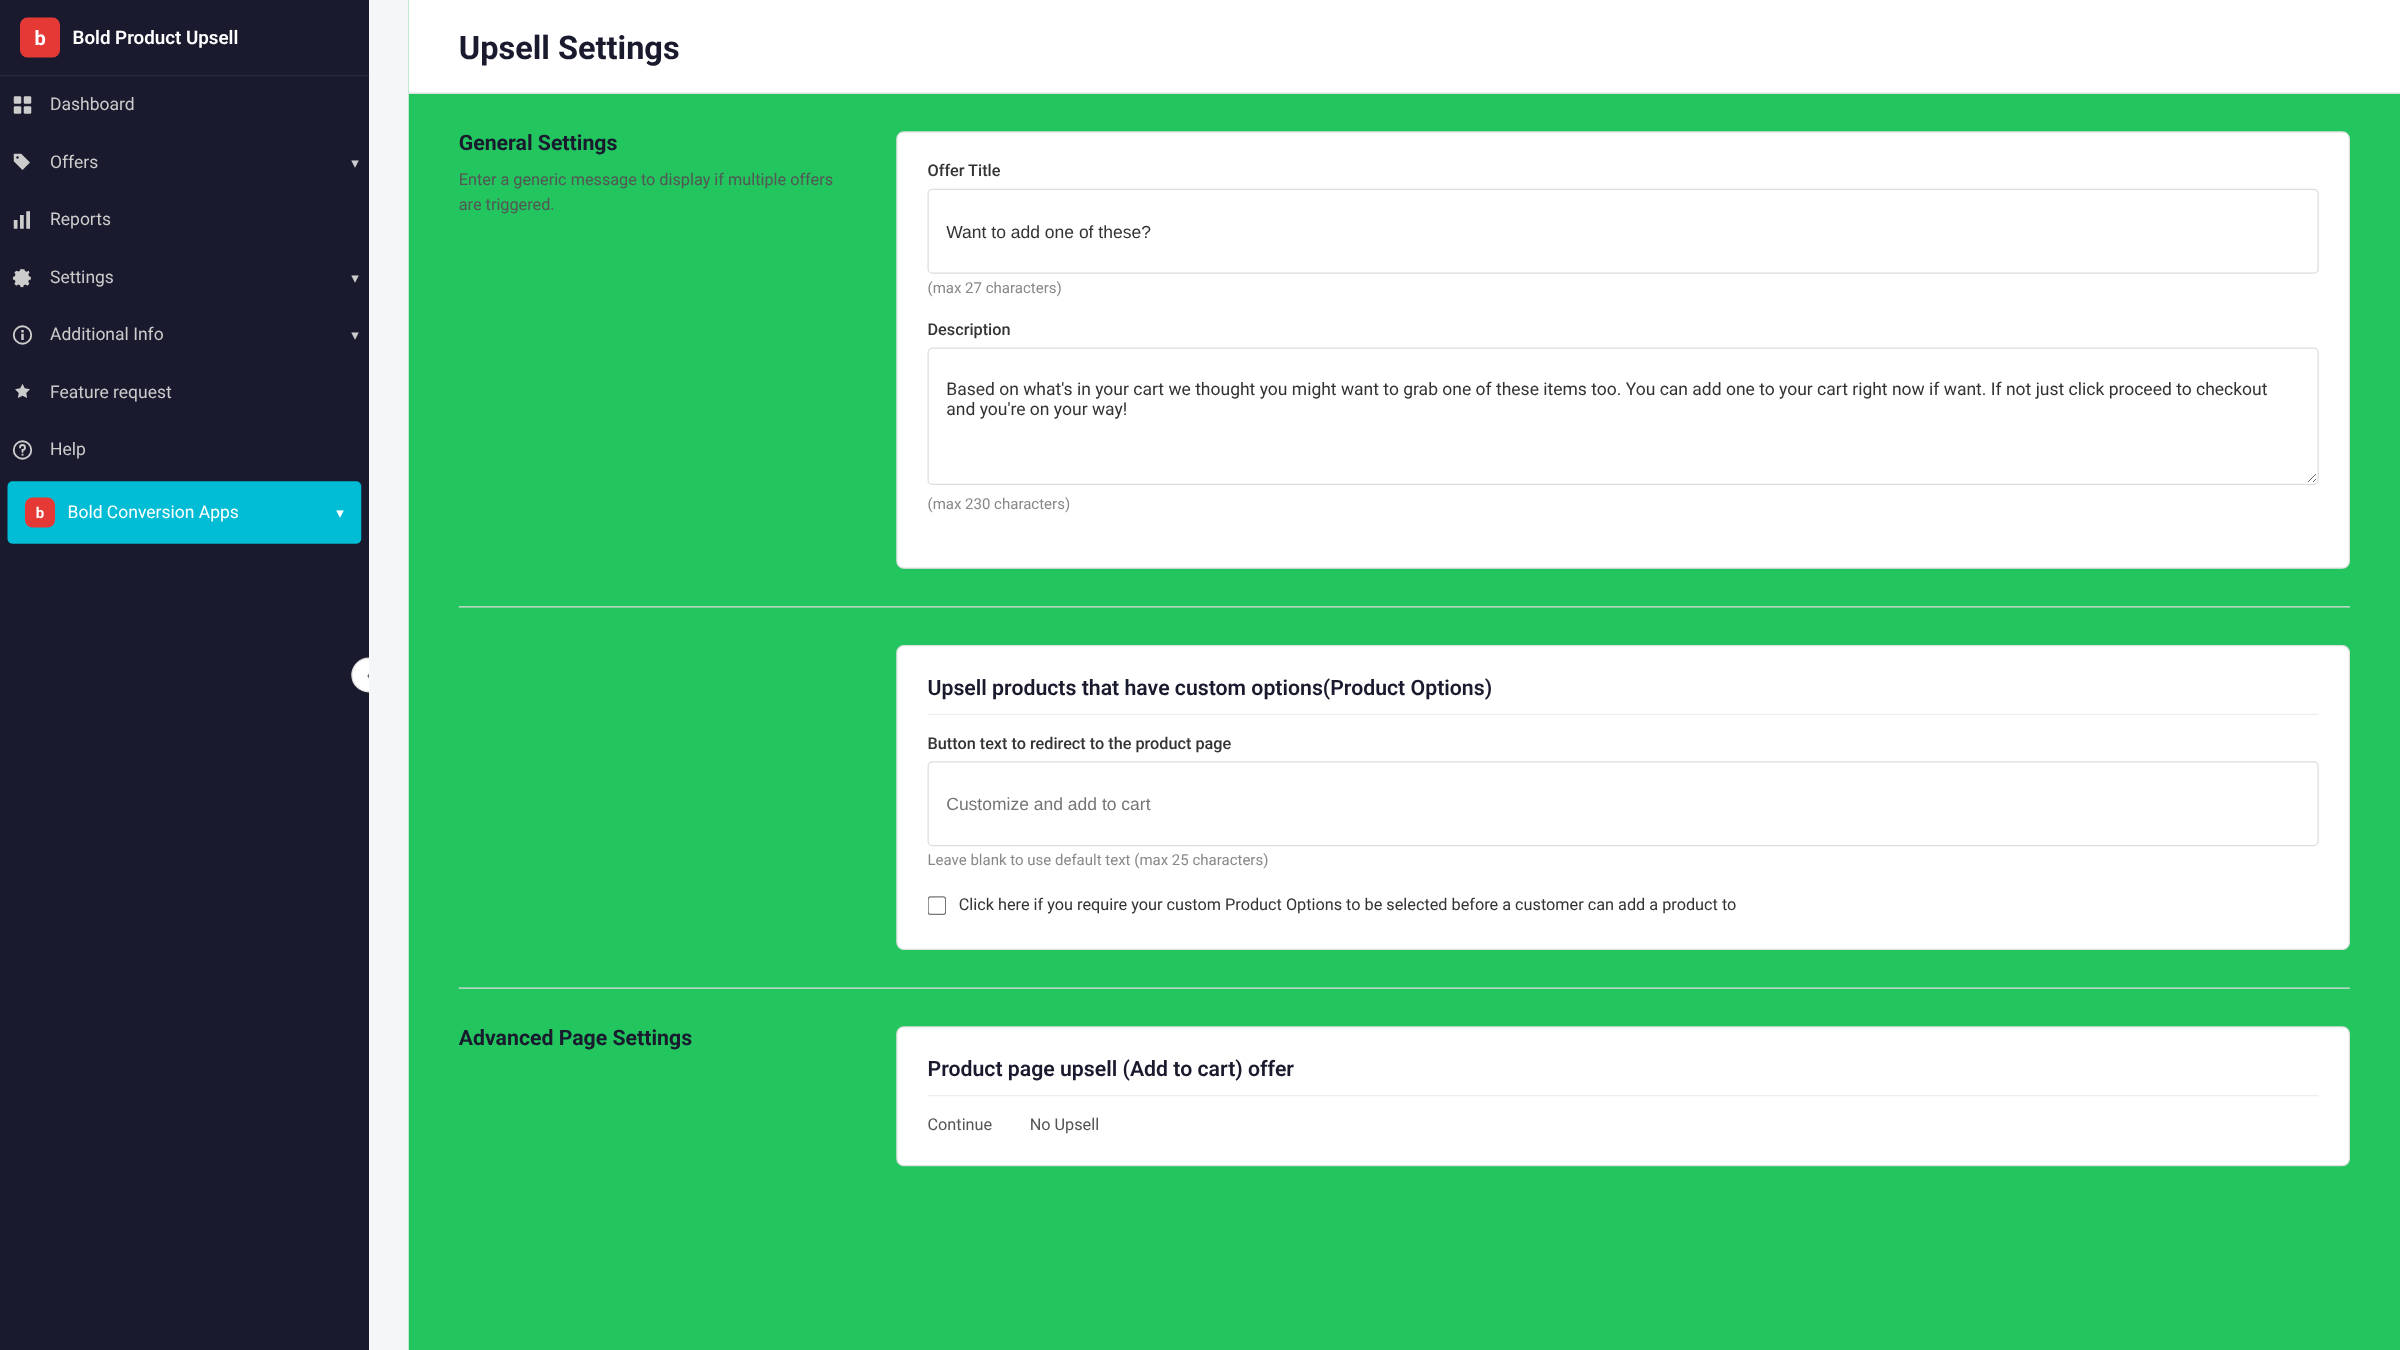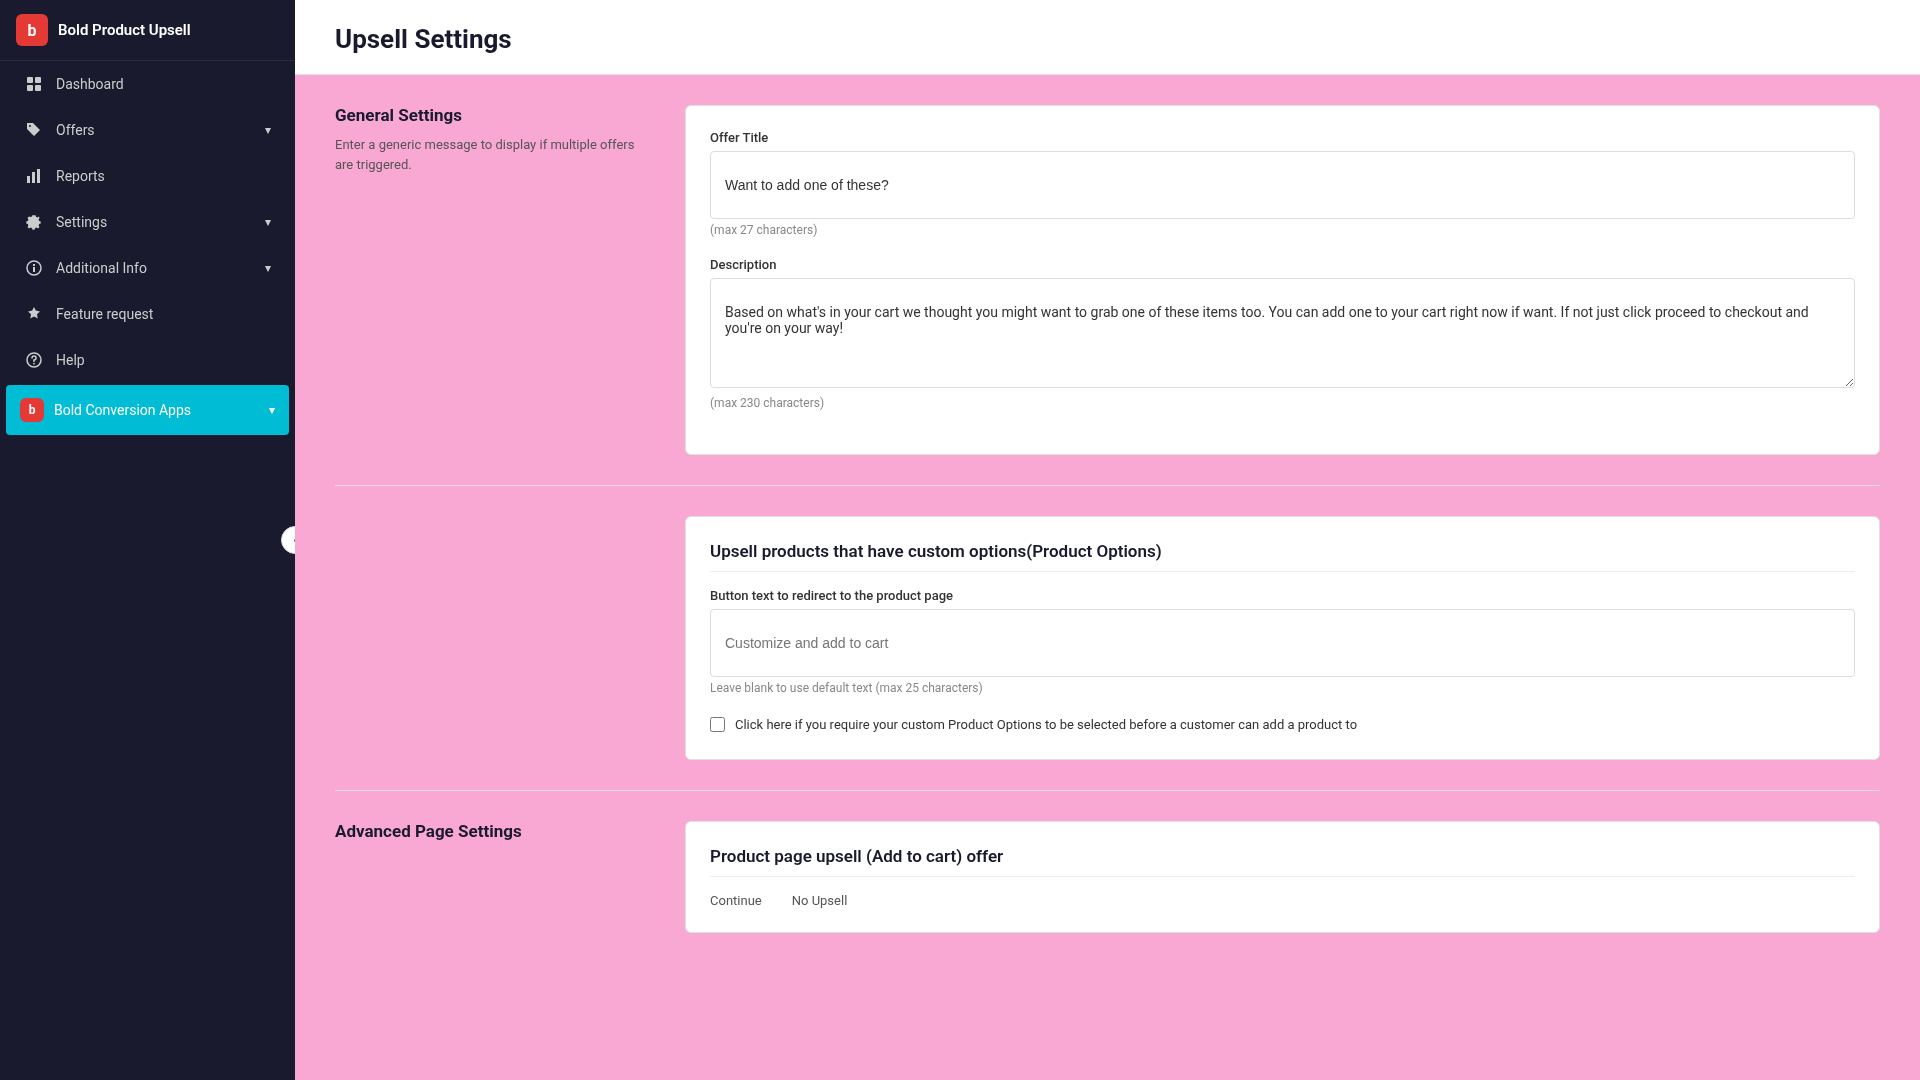--- a/index.html
+++ b/index.html
@@ -40,21 +40,21 @@
     }
     .sidebar-title {
       color: #fff;
       font-size: 15px;
       font-weight: 600;
     }
 
     .nav-item {
       display: flex;
       align-items: center;
-      padding: 13px 24px;
+      padding: 13px 8px;
       cursor: pointer;
       color: #ccc;
       font-size: 14px;
       transition: background 0.15s;
       position: relative;
     }
     .nav-item.active {
       background: #00bcd4;
       color: #fff;
       border-radius: 4px;
@@ -91,21 +91,22 @@
       cursor: pointer;
       z-index: 10;
       font-size: 12px;
       color: #555;
     }
 
     
     #main {
       flex: 1;
       overflow-y: auto;
-      background: #f9a8d4;
+      background: #22c55e;
+      margin-left: 32px;
     }
 
     .page-header {
       background: #fff;
       padding: 24px 40px 20px;
       border-bottom: 1px solid #e0e0e0;
     }
     .page-title {
       font-size: 26px;
       font-weight: 700;

